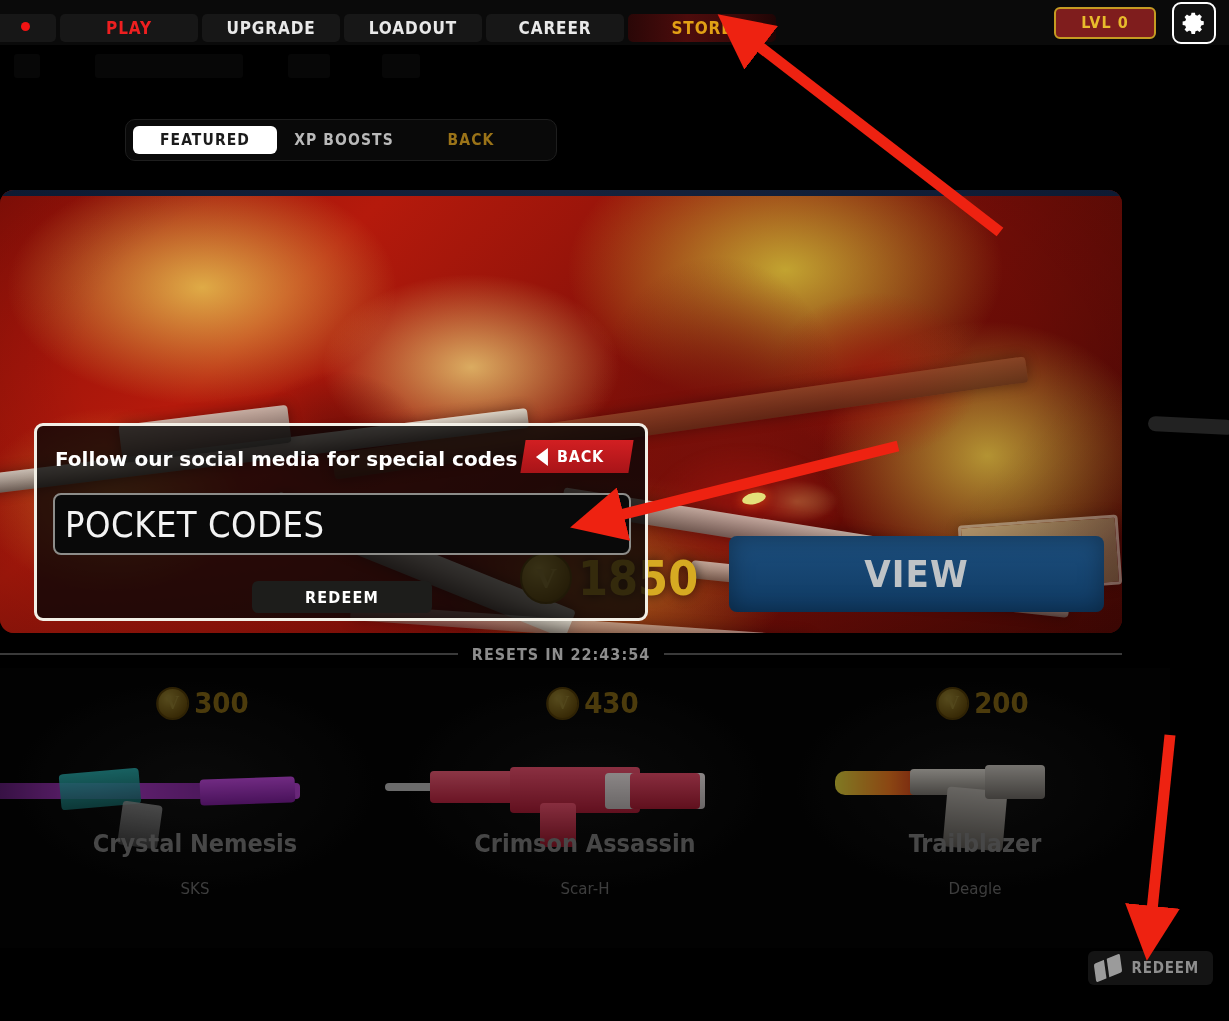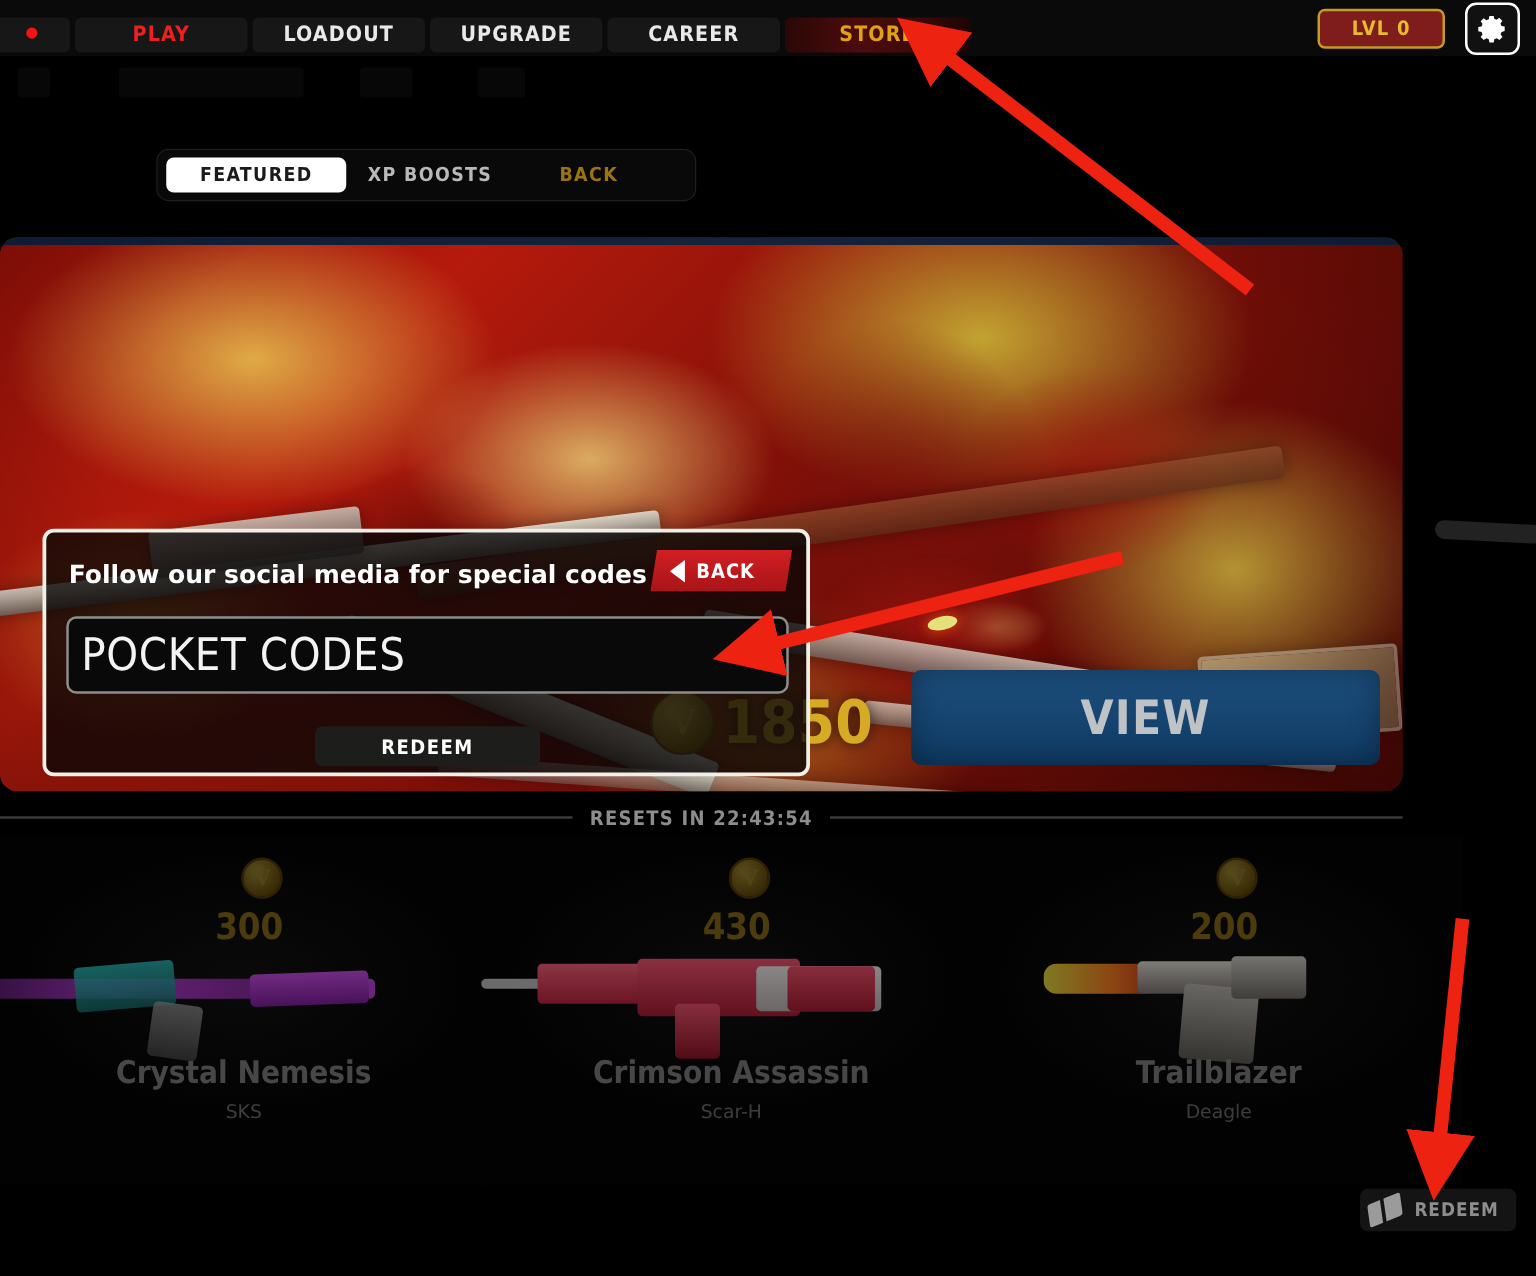--- a/index.html
+++ b/index.html
@@ -273,34 +273,33 @@
     width: 390px; height: 280px;
     background: #080808;
     cursor: pointer;
   }
   .card-inner {
     position: absolute; inset: 0;
     background: radial-gradient(ellipse 240px 140px at 50% 42%, #121212 0%, #050505 75%);
   }
   .card-price {
     position: absolute; top: 18px; left: 50%; transform: translateX(-42%);
-    display: flex; align-items: flex-end; gap: 5px;
+    display: flex; align-items: center; gap: 5px;
     filter: brightness(.65);
-    flex-direction: column;
   }
   .card-coin { width: 33px; height: 33px; }
   .card-coin::after { font-size: 19px; }
   .price-val {
     font-size: 29px; font-weight: bold; color: #c99f21;
     font-family: "DejaVu Sans Condensed","Liberation Sans Narrow","Liberation Sans",sans-serif;
   }
   .card-weapon { position: absolute; left: 0; top: 75px; width: 390px; height: 105px; }
   .wpn-body { position: absolute; border-radius: 4px; }
   .card-name {
-    position: absolute; left: 0; right: 0; top: 175px;
+    position: absolute; left: 0; right: 0; top: 161px;
     text-align: center;
     color: #7b7b7b; font-size: 25px; font-weight: bold;
     font-family: "DejaVu Sans Condensed","Liberation Sans Narrow","Liberation Sans",sans-serif;
   }
   .card-sub {
     position: absolute; left: 0; right: 0; top: 212px;
     text-align: center;
     color: #6a6a6a; font-size: 15px;
     font-family: "DejaVu Sans","Liberation Sans",sans-serif;
   }
@@ -354,24 +353,24 @@
 
   <div id="topnav">
     <div class="nav-tab first">
       <span>ME</span>
       <span class="nav-dot"></span>
     </div>
     <div class="nav-tab play">
       <span>PLAY</span>
     </div>
     <div class="nav-tab">
+      <span>UPGRADE</span>
+    </div>
+    <div class="nav-tab">
       <span>LOADOUT</span>
-    </div>
-    <div class="nav-tab">
-      <span>UPGRADE</span>
     </div>
     <div class="nav-tab">
       <span>CAREER</span>
     </div>
     <div class="nav-tab store">
       <span>STORE</span>
     </div>
 
     <div id="nav-right">
       <div id="lvl-badge">

